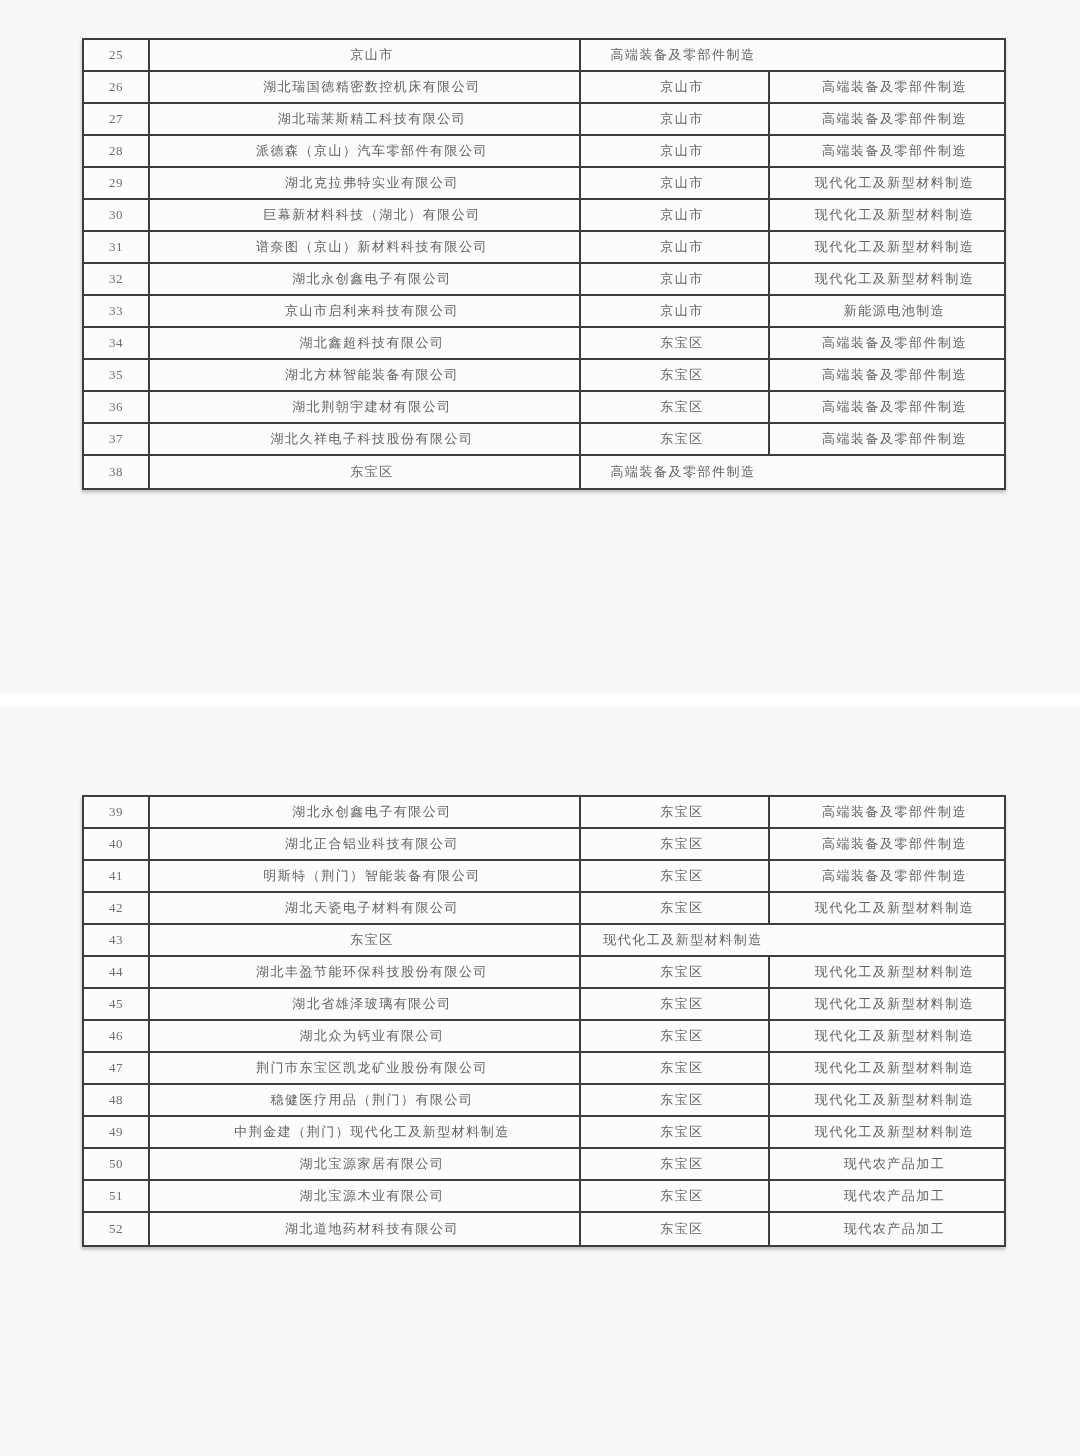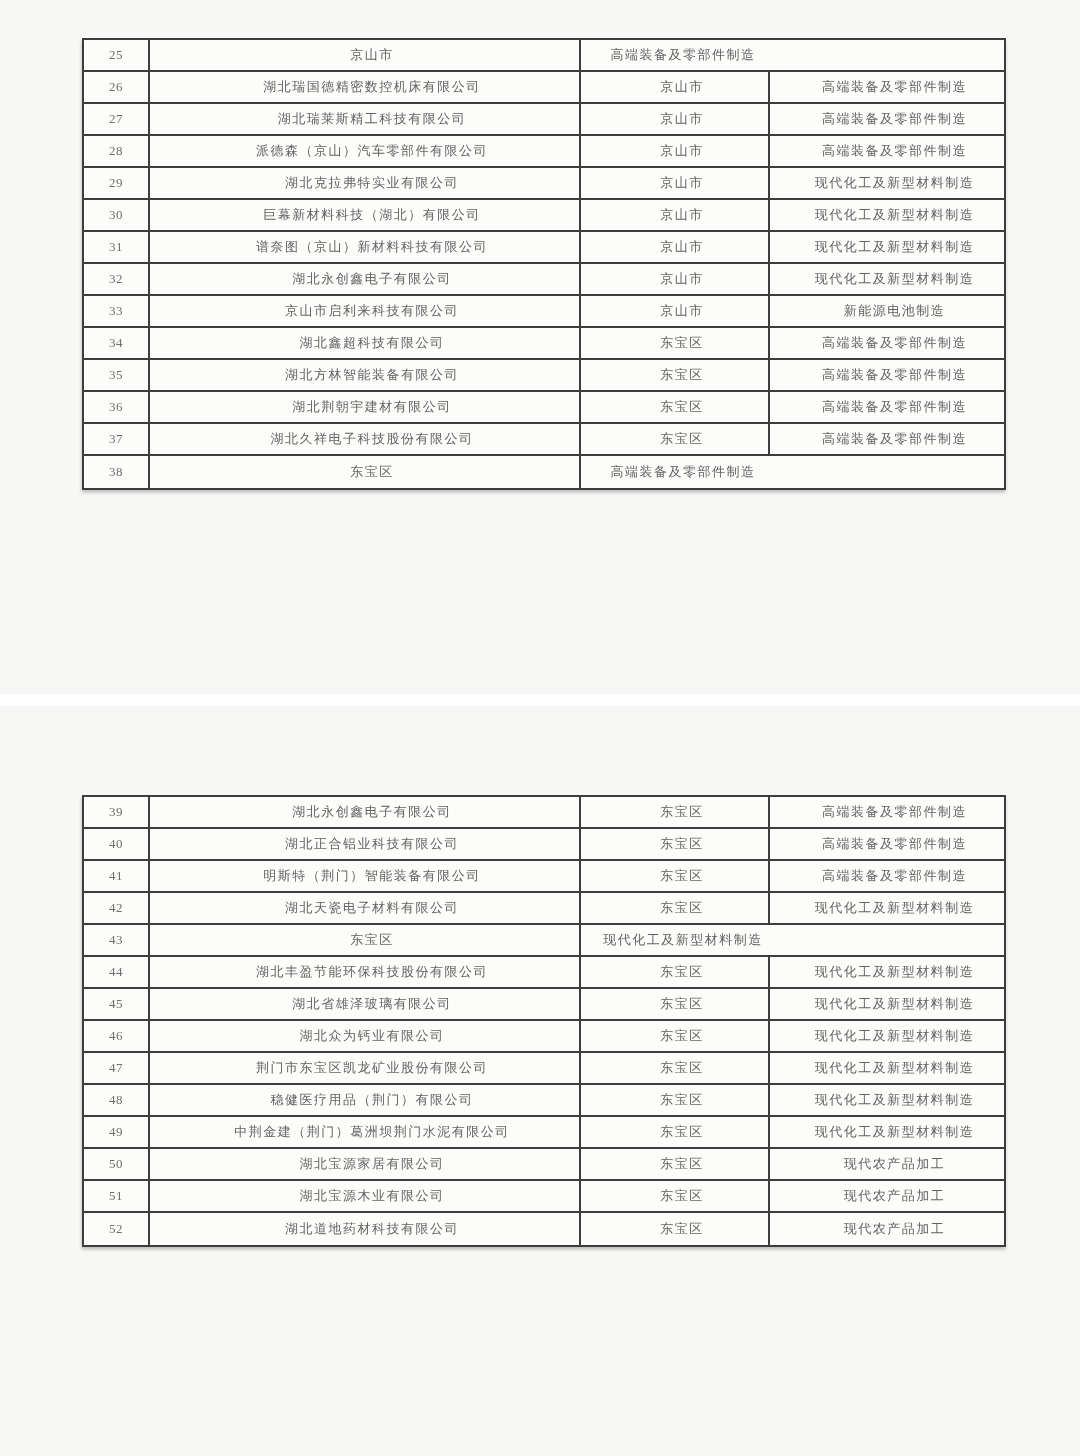--- a/index.html
+++ b/index.html
@@ -241,21 +241,21 @@
 
       <div class="t-row">
         <div class="t-cell num">48</div>
         <div class="t-cell">稳健医疗用品（荆门）有限公司</div>
         <div class="t-cell">东宝区</div>
         <div class="t-cell">现代化工及新型材料制造</div>
       </div>
 
       <div class="t-row">
         <div class="t-cell num">49</div>
-        <div class="t-cell">中荆金建（荆门）葛洲坝荆门水泥有限公司</div>
+        <div class="t-cell">中荆金建（荆门）现代化工及新型材料制造</div>
         <div class="t-cell">东宝区</div>
         <div class="t-cell">现代化工及新型材料制造</div>
       </div>
 
       <div class="t-row">
         <div class="t-cell num">50</div>
         <div class="t-cell">湖北宝源家居有限公司</div>
         <div class="t-cell">东宝区</div>
         <div class="t-cell">现代农产品加工</div>
       </div>

